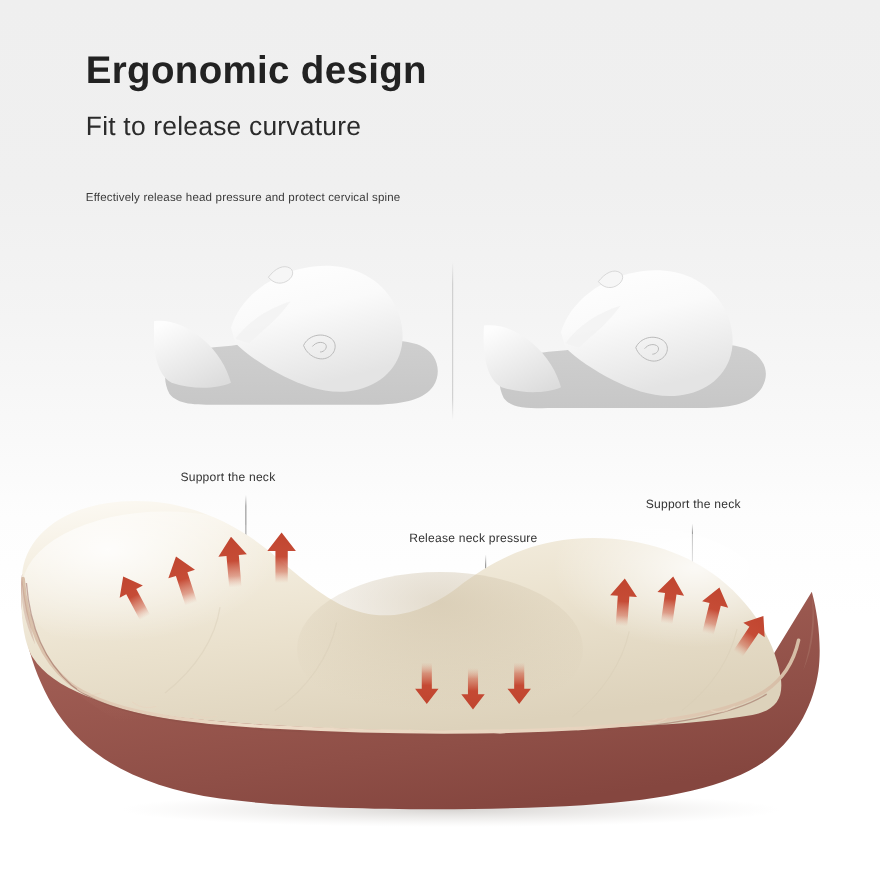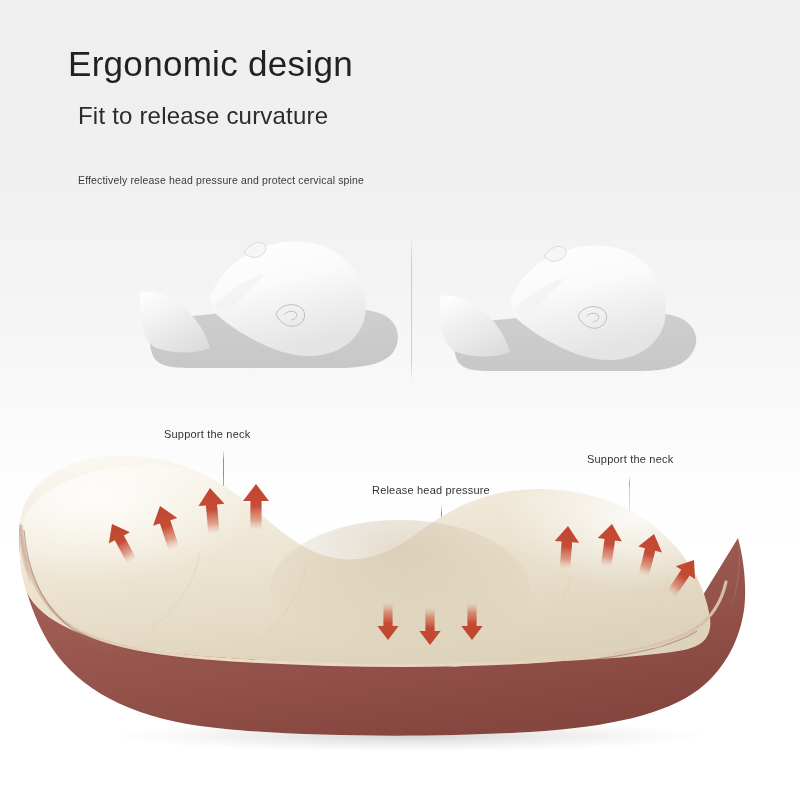--- a/index.html
+++ b/index.html
@@ -19,22 +19,22 @@
         #f4f4f4 290px,
         #f9f9f9 400px,
         #fdfdfd 470px,
         #ffffff 560px,
         #ffffff 800px);
     overflow:hidden;
   }
 
   
   .hdr-title {
-    position:absolute; left:68px; top:44px;
-    font-size:35px; font-weight:400; letter-spacing:.3px;
+    position:absolute; left:78px; top:44px;
+    font-size:35px; font-weight:700; letter-spacing:.3px;
     color:#222222; white-space:nowrap;
   }
   .hdr-sub {
     position:absolute; left:78px; top:102px;
     font-size:24px; font-weight:400; letter-spacing:.2px;
     color:#2b2b2b; white-space:nowrap;
   }
   .hdr-note {
     position:absolute; left:78px; top:174px;
     font-size:10.5px; font-weight:400; letter-spacing:.15px;
@@ -207,21 +207,21 @@
       <g fill="none" stroke="#b9b9b9" stroke-width="0.9">
         <path d="M146,86 C150,77 162,74 170,79 C177,83 176,93 168,97 C160,101 149,95 146,86 Z"></path>
         <path d="M154,87 C157,83 163,82 166,85 C168,88 165,92 161,92"></path>
       </g>
     </svg>
   </div>
 
   <div class="anno anno-neck-left">Support the neck</div>
   <div class="leader leader-left"></div>
 
-  <div class="anno anno-head">Release head pressure</div>
+  <div class="anno anno-head">Release neck pressure</div>
   <div class="leader leader-mid"></div>
 
   <div class="anno anno-neck-right">Support the neck</div>
   <div class="leader leader-right"></div>
 
   <div id="pillow-stage">
     <svg viewBox="0 0 800 360" xmlns="http://www.w3.org/2000/svg">
       <defs>
 
         <linearGradient id="creamTop" x1="0.15" y1="0" x2="0.55" y2="1">

